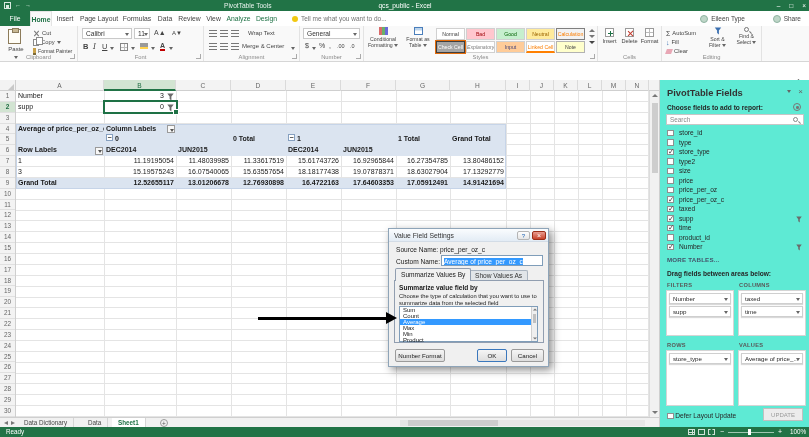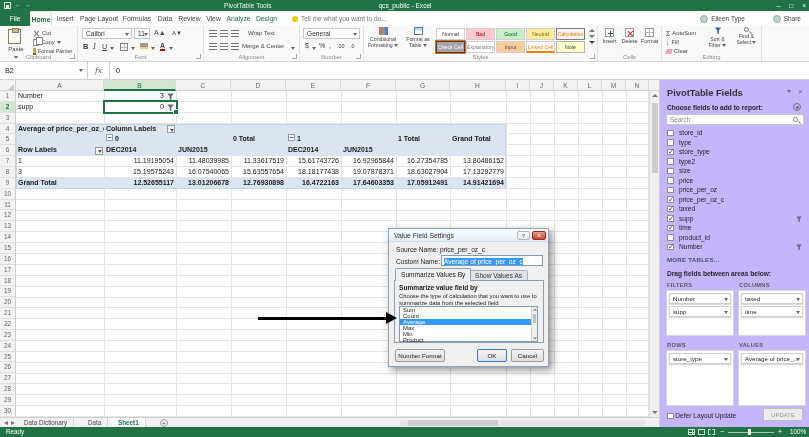--- a/index.html
+++ b/index.html
@@ -133,21 +133,21 @@
   .lb{position:absolute;left:10px;top:77px;width:139px;height:36px;background:#fff;border:1px solid #7f9db9}
   .lbi{height:6px;line-height:6px;padding-left:3px;font-size:6px}
   .lbi.sel{background:#3399ff;color:#fff}
   .lbsb{position:absolute;right:0;top:0;bottom:0;width:6px;background:#efefef;border-left:1px solid #d0d0d0}
   .lbsb .tri-up{transform:scale(.7);margin:1px auto 0}
   .lbsb .tri-dn{transform:scale(.7);position:absolute;bottom:1px;left:0}
   .lbsb-th{position:absolute;left:1px;top:7px;width:3px;height:9px;background:#c0c0c0}
   .dbtn{position:absolute;height:13px;background:linear-gradient(#f5f5f5,#dedede);border:1px solid #9a9a9a;font-size:6.2px;text-align:center;line-height:12px;border-radius:2px;color:#1a1a1a}
   .dbtn.primary{border:1.5px solid #3a77bc}
   
-  .pane{position:absolute;left:659px;top:80px;width:150px;height:347px;background:#c4b5fd;border-left:1px solid #cfcfcf;font-size:6.6px;color:#262626}
+  .pane{position:absolute;left:659px;top:80px;width:150px;height:347px;background:#5eead4;border-left:1px solid #cfcfcf;font-size:6.6px;color:#262626}
   .pane-title{position:absolute;left:7px;top:8px;font-size:9.3px;font-weight:bold;color:#333}
   .pane-x{position:absolute;right:6px;top:7px;font-size:8px;color:#666}
   .pane-opt{position:absolute;right:18px;top:10px}
   .choose{position:absolute;left:7px;top:24px;font-weight:bold}
   .gear{position:absolute;right:8px;top:23px;width:8px;height:8px;border:1.2px solid #777;border-radius:50%}
   .gear::after{content:"";position:absolute;left:2px;top:2px;width:2.5px;height:2.5px;border-radius:50%;background:#777}
   .search{position:absolute;left:6px;top:34px;width:138px;height:11px;border:1px solid #c6c6c6;background:#fff;font-size:6.4px;padding:0 3px;color:#333;font-family:inherit}
   .search::placeholder{color:#8a8a8a}
   .mag{position:absolute;right:11px;top:37px;width:5px;height:5px;border:1px solid #888;border-radius:50%}
   .mag::after{content:"";position:absolute;left:3.8px;top:3.8px;width:3px;height:1px;background:#888;transform:rotate(45deg)}
@@ -358,25 +358,20 @@
       </div>
       <div class="edbig" style="left:71px">
         <span class="ic-mag"></span><br>
         <span>Find &amp; Select</span> <i class="car"></i>
       </div>
       <div class="glabel">Editing</div>
     </div>
     <span class="rchev"></span>
   </div>
 
-  <div class="fbar">
-    <div class="namebox"><span>B2</span><i class="car" style="position:absolute;right:4px;top:7px"></i></div>
-    <div class="fxbtn">fx</div>
-    <div class="fcontent">0</div>
-  </div>
 
   <div class="colheads">
     <div class="corner"></div>
     <span class="chd" style="left:16px;width:88px">A</span>
     <span class="chd selcol" style="left:104px;width:72px">B</span>
     <span class="chd" style="left:176px;width:55px">C</span>
     <span class="chd" style="left:231px;width:55px">D</span>
     <span class="chd" style="left:286px;width:55px">E</span>
     <span class="chd" style="left:341px;width:55px">F</span>
     <span class="chd" style="left:396px;width:54px">G</span>

